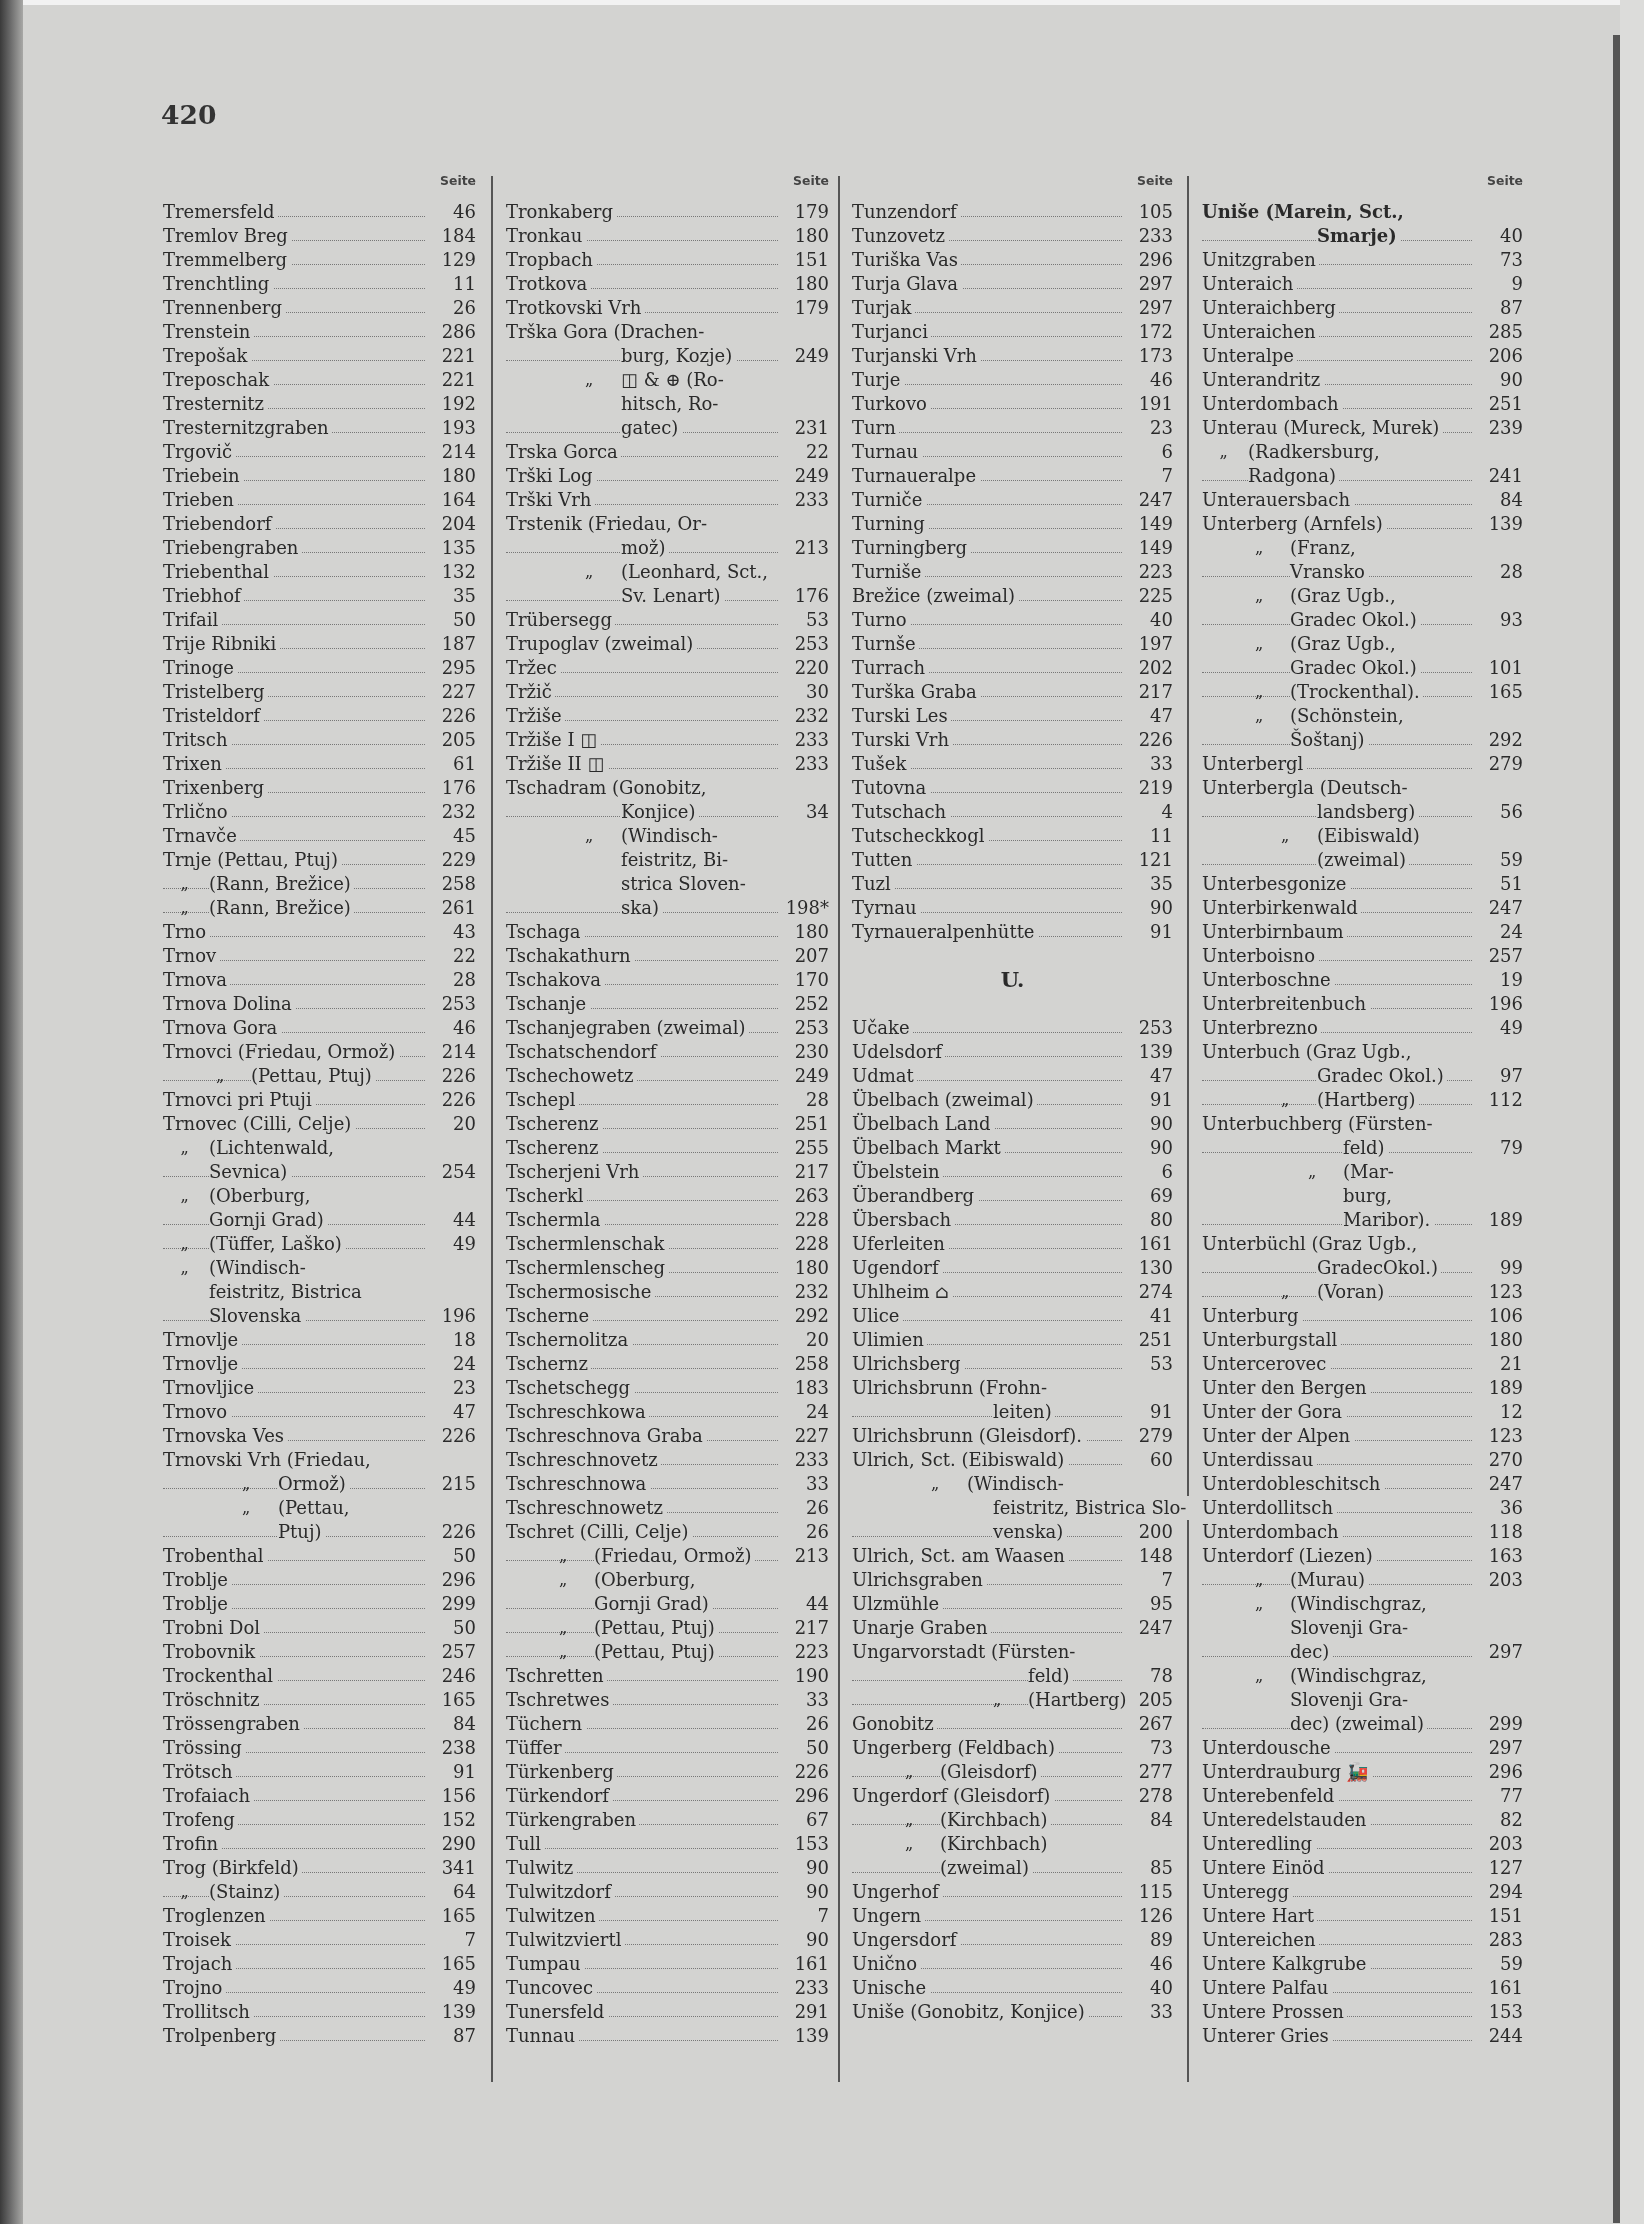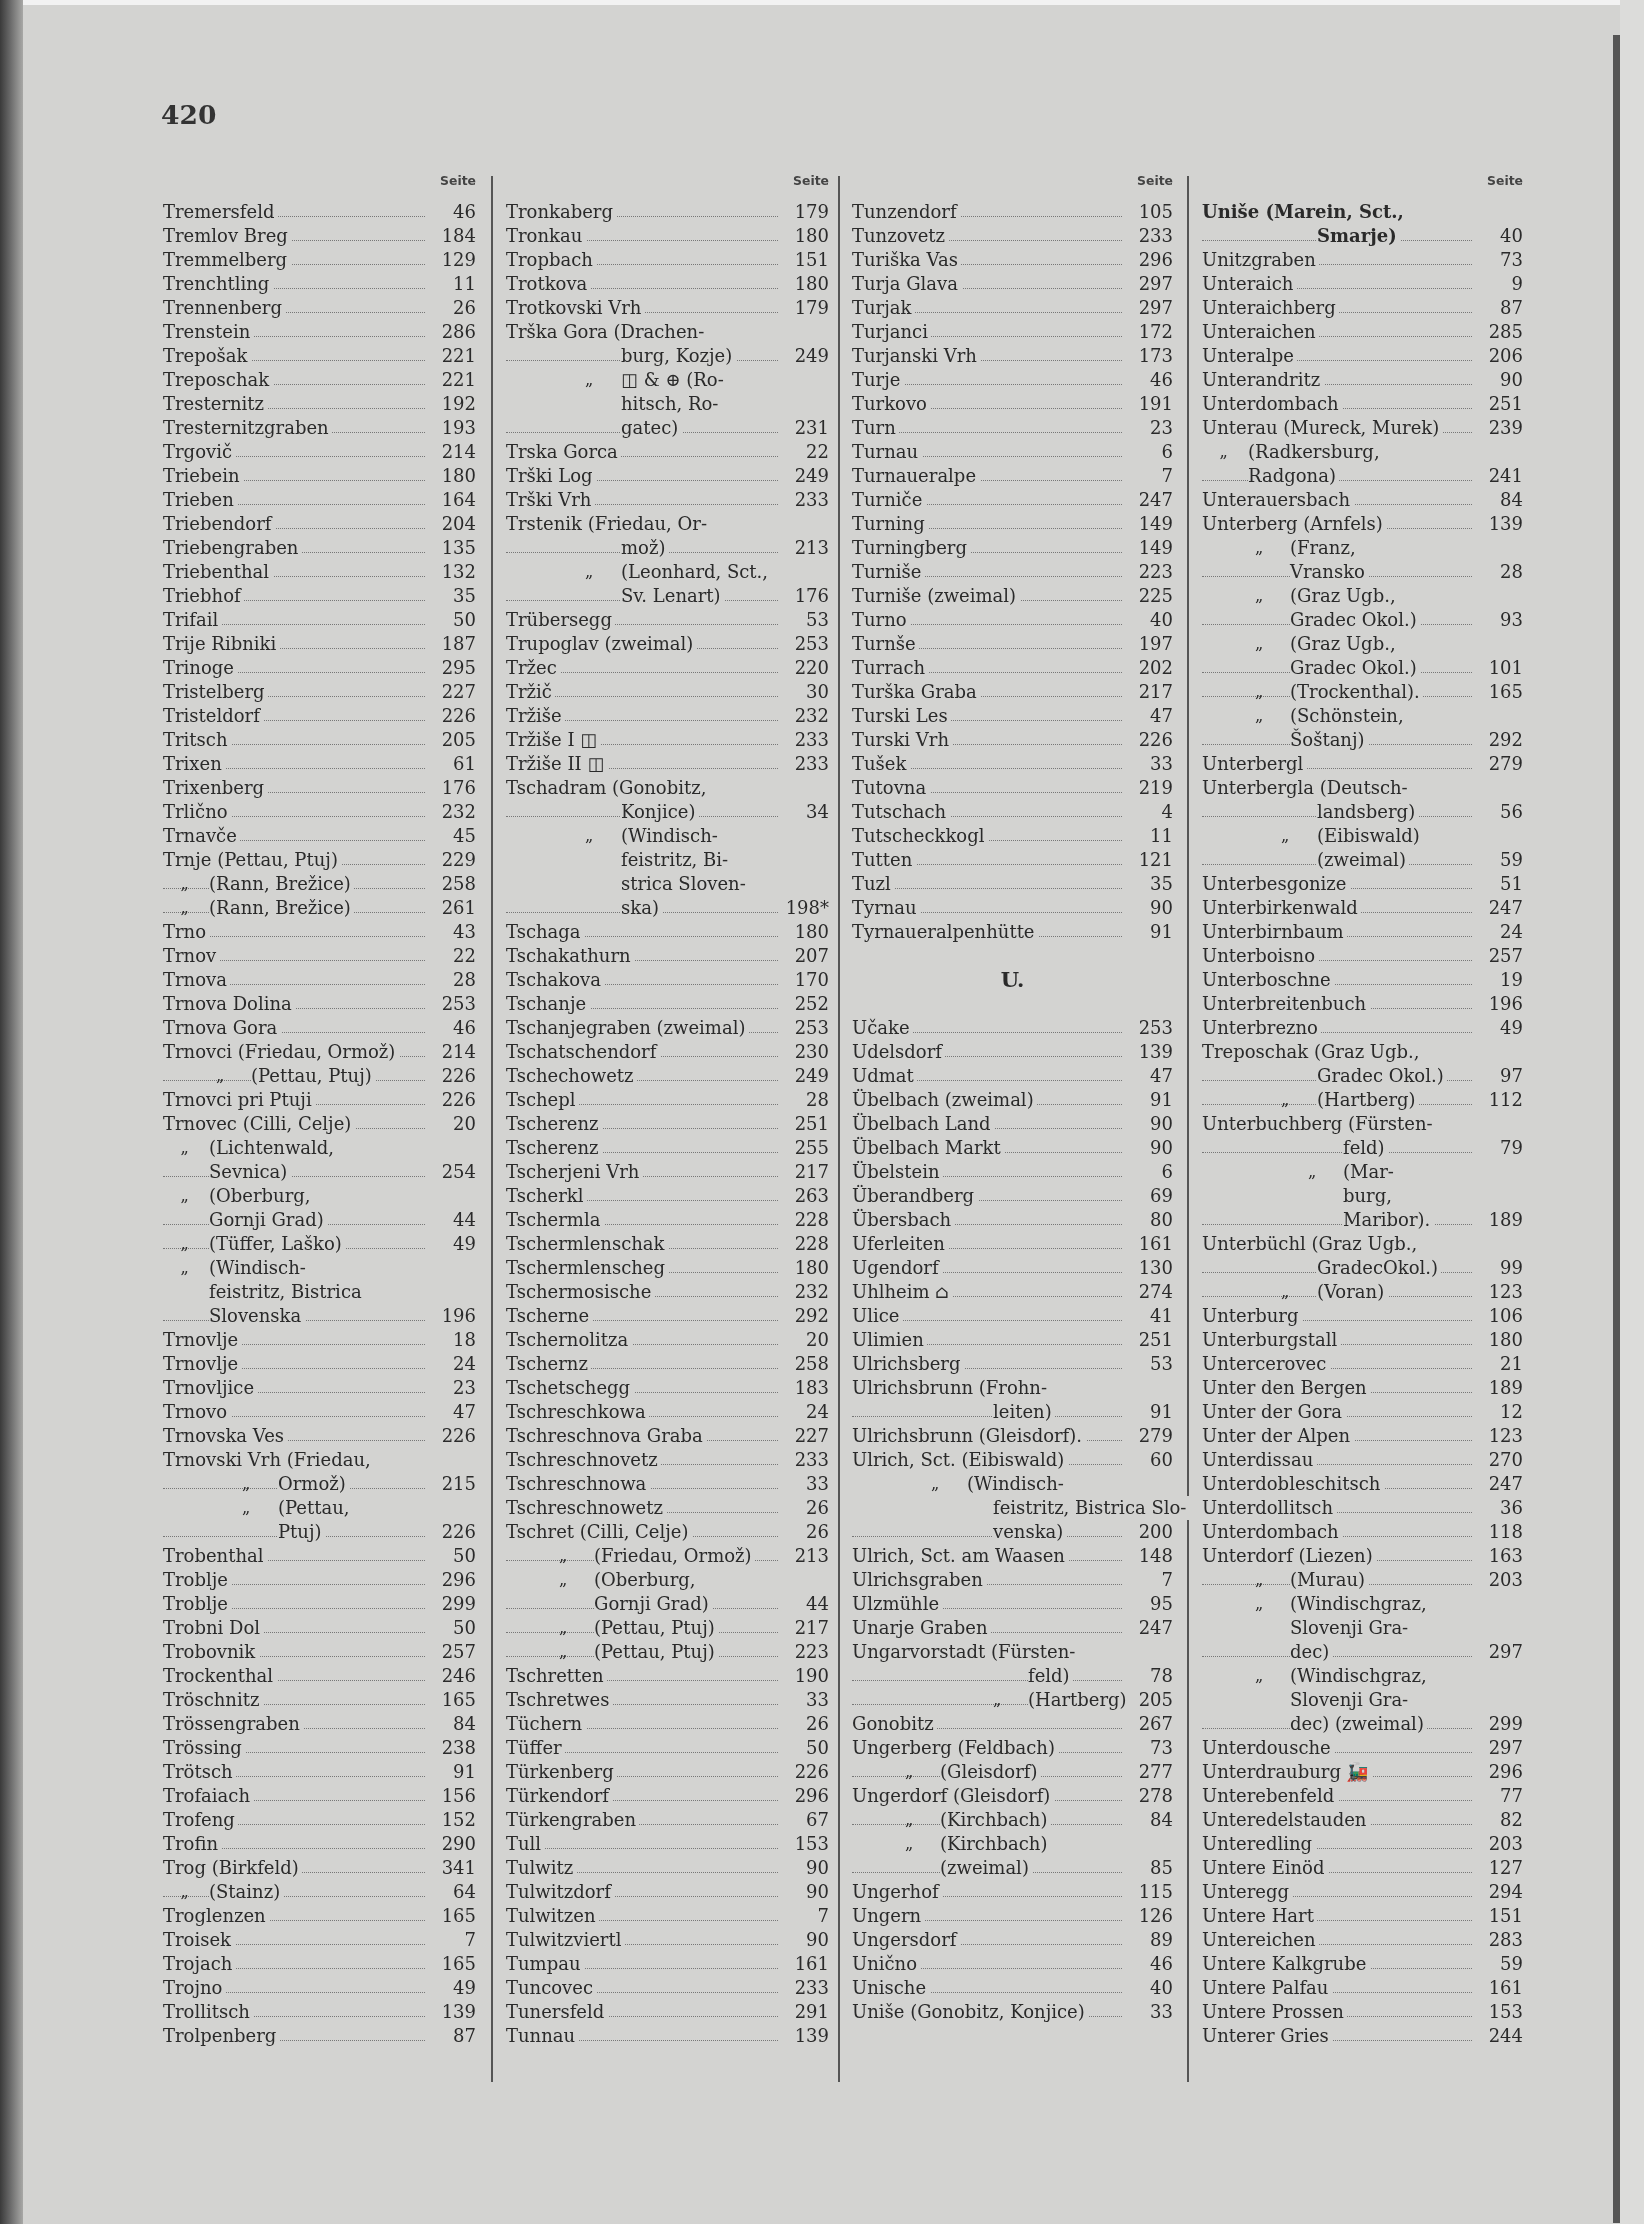--- a/index.html
+++ b/index.html
@@ -882,21 +882,21 @@
         <span class="name">Turningberg</span>
         <span class="page">149</span>
       </div>
       <div class="row" style="--ditto: 17.6px;">
         <span class="dots"></span>
         <span class="name">Turniše</span>
         <span class="page">223</span>
       </div>
       <div class="row" style="--ditto: 17.6px;">
         <span class="dots"></span>
-        <span class="name">Turniše (zweimal)</span>
+        <span class="name">Brežice (zweimal)</span>
         <span class="page">225</span>
       </div>
       <div class="row" style="--ditto: 17.6px;">
         <span class="dots"></span>
         <span class="name">Turno</span>
         <span class="page">40</span>
       </div>
       <div class="row" style="--ditto: 17.6px;">
         <span class="dots"></span>
         <span class="name">Turnše</span>
@@ -1333,21 +1333,21 @@
         <span class="dots"></span>
         <span class="name">Unterbreitenbuch</span>
         <span class="page">196</span>
       </div>
       <div class="row" style="--ditto: 17.6px;">
         <span class="dots"></span>
         <span class="name">Unterbrezno</span>
         <span class="page">49</span>
       </div>
       <div class="row nodots" style="--ditto: 17.6px;">
-        <span class="name">Treposchak (Graz Ugb.,</span>
+        <span class="name">Unterbuch (Graz Ugb.,</span>
       </div>
       <div class="row indent1" style="--indent: 115px; --ditto: 79px;">
         <span class="dots"></span>
         <span class="name">Gradec Okol.)</span>
         <span class="page">97</span>
       </div>
       <div class="row indent1" style="--indent: 115px; --ditto: 79px;">
         <span class="ditto">„</span>
         <span class="dots"></span>
         <span class="name">(Hartberg)</span>

